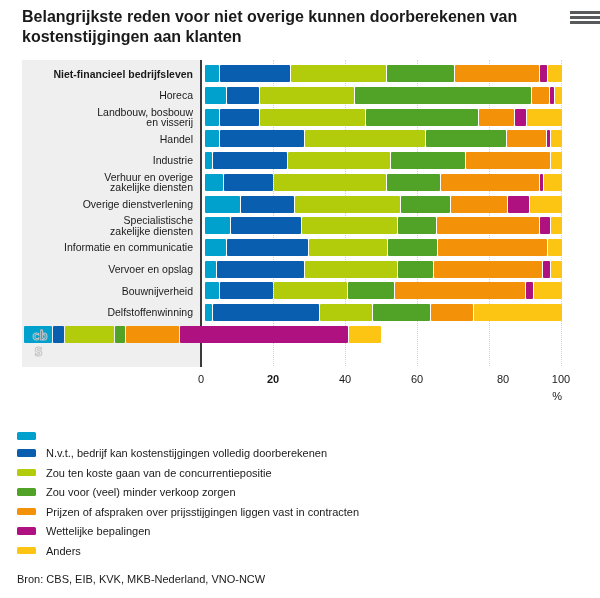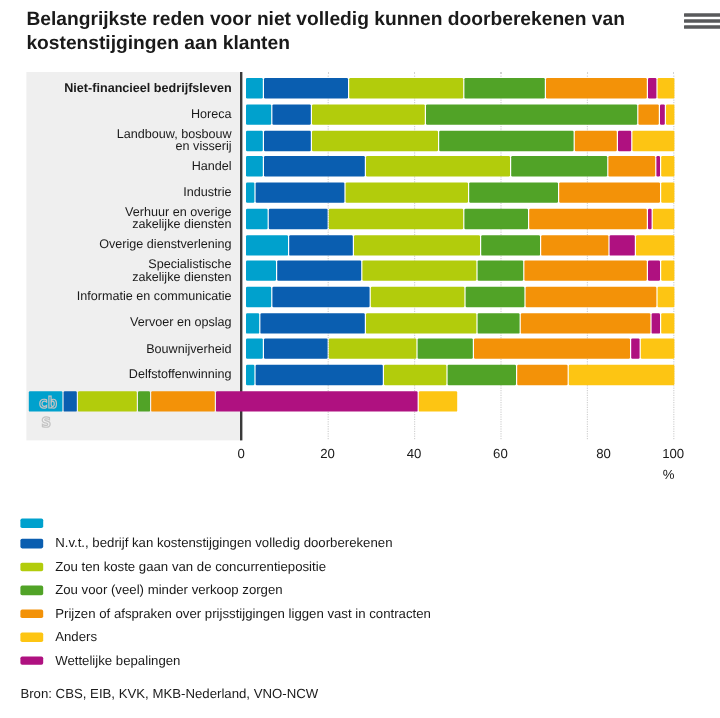--- a/index.html
+++ b/index.html
@@ -31,21 +31,21 @@
   .legend li{display:flex;align-items:center;margin-bottom:7.5px;}
   .swatch{width:19px;height:7.5px;border-radius:1.5px;margin-right:10px;flex:none;}
   .legend .lab{font-size:11px;line-height:12px;color:#1a1a1a;}
 
   .source{margin:16px 0 0 17px;font-size:11px;color:#1a1a1a;}
 </style>
 </head>
 <body>
 
 <div class="header">
-  <div class="title">Belangrijkste reden voor niet volledig kunnen doorberekenen van kostenstijgingen aan klanten</div>
+  <div class="title">Belangrijkste reden voor niet overige kunnen doorberekenen van kostenstijgingen aan klanten</div>
   <div class="menu-btn">
     <div class="bar"></div>
     <div class="bar"></div>
     <div class="bar"></div>
   </div>
 </div>
 
 <div class="chart">
     <div class="gridline" style="left: 561px;"></div>
     <div class="gridline" style="left: 489px;"></div>
@@ -210,21 +210,21 @@
           <div class="seg" style="flex-grow: 9; background: rgb(253, 197, 19);"></div>
         </div>
       </div>
     </div>
   <svg class="cbs-logo" width="24" height="36" viewBox="0 0 24 36">
     <text x="2" y="13" font-family="DejaVu Sans Mono, monospace" font-weight="bold" font-size="13" fill="none" stroke="#c3c3c3" stroke-width="1" id="logo1">cb</text>
     <text x="4" y="29" font-family="DejaVu Sans Mono, monospace" font-weight="bold" font-size="15" fill="none" stroke="#c3c3c3" stroke-width="1" id="logo2">s</text>
   </svg>
   <div class="pct" style="left:562px;">%</div>
 <div class="tick" style="left: 201px;">0</div>
-    <div class="tick" style="left: 273px;">20</div>
+    <div class="tick" style="left: 273px; font-weight: bold;">20</div>
     <div class="tick" style="left: 345px;">40</div>
     <div class="tick" style="left: 417px;">60</div>
     <div class="tick" style="left: 489px; padding-left: 28px;">80</div>
     <div class="tick" style="left: 561px;">100</div>
   </div>
 
 <ul class="legend" id="legend">
     <li>
       <span class="swatch" style="background: rgb(0, 161, 205);"></span>
     </li>
@@ -238,22 +238,22 @@
     </li>
     <li>
       <span class="swatch" style="background: rgb(81, 163, 39);"></span>
       <span class="lab">Zou voor (veel) minder verkoop zorgen</span>
     </li>
     <li>
       <span class="swatch" style="background: rgb(243, 146, 8);"></span>
       <span class="lab">Prijzen of afspraken over prijsstijgingen liggen vast in contracten</span>
     </li>
     <li>
+      <span class="swatch" style="background: rgb(175, 17, 128);"></span>
+      <span class="lab">Wettelijke bepalingen</span>
+    </li>
+    <li>
       <span class="swatch" style="background: rgb(253, 197, 19);"></span>
       <span class="lab">Anders</span>
     </li>
-    <li>
-      <span class="swatch" style="background: rgb(175, 17, 128);"></span>
-      <span class="lab">Wettelijke bepalingen</span>
-    </li>
   </ul>
 
 <div class="source">Bron: CBS, EIB, KVK, MKB-Nederland, VNO-NCW</div>
 
 </body></html>

